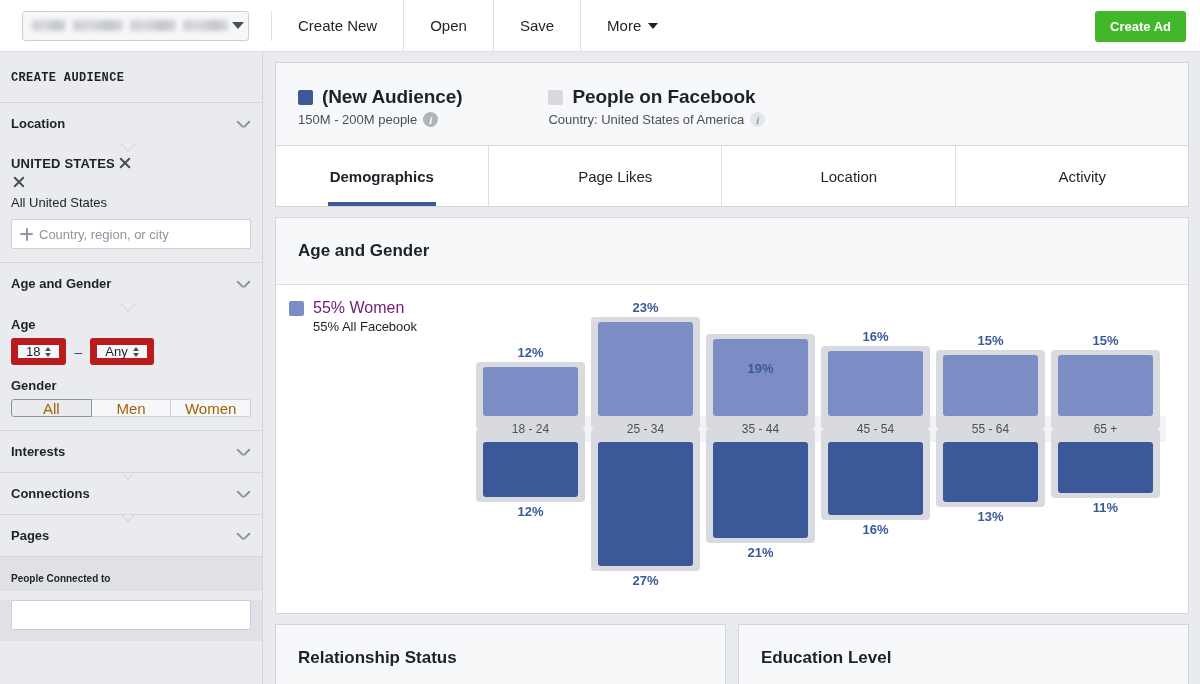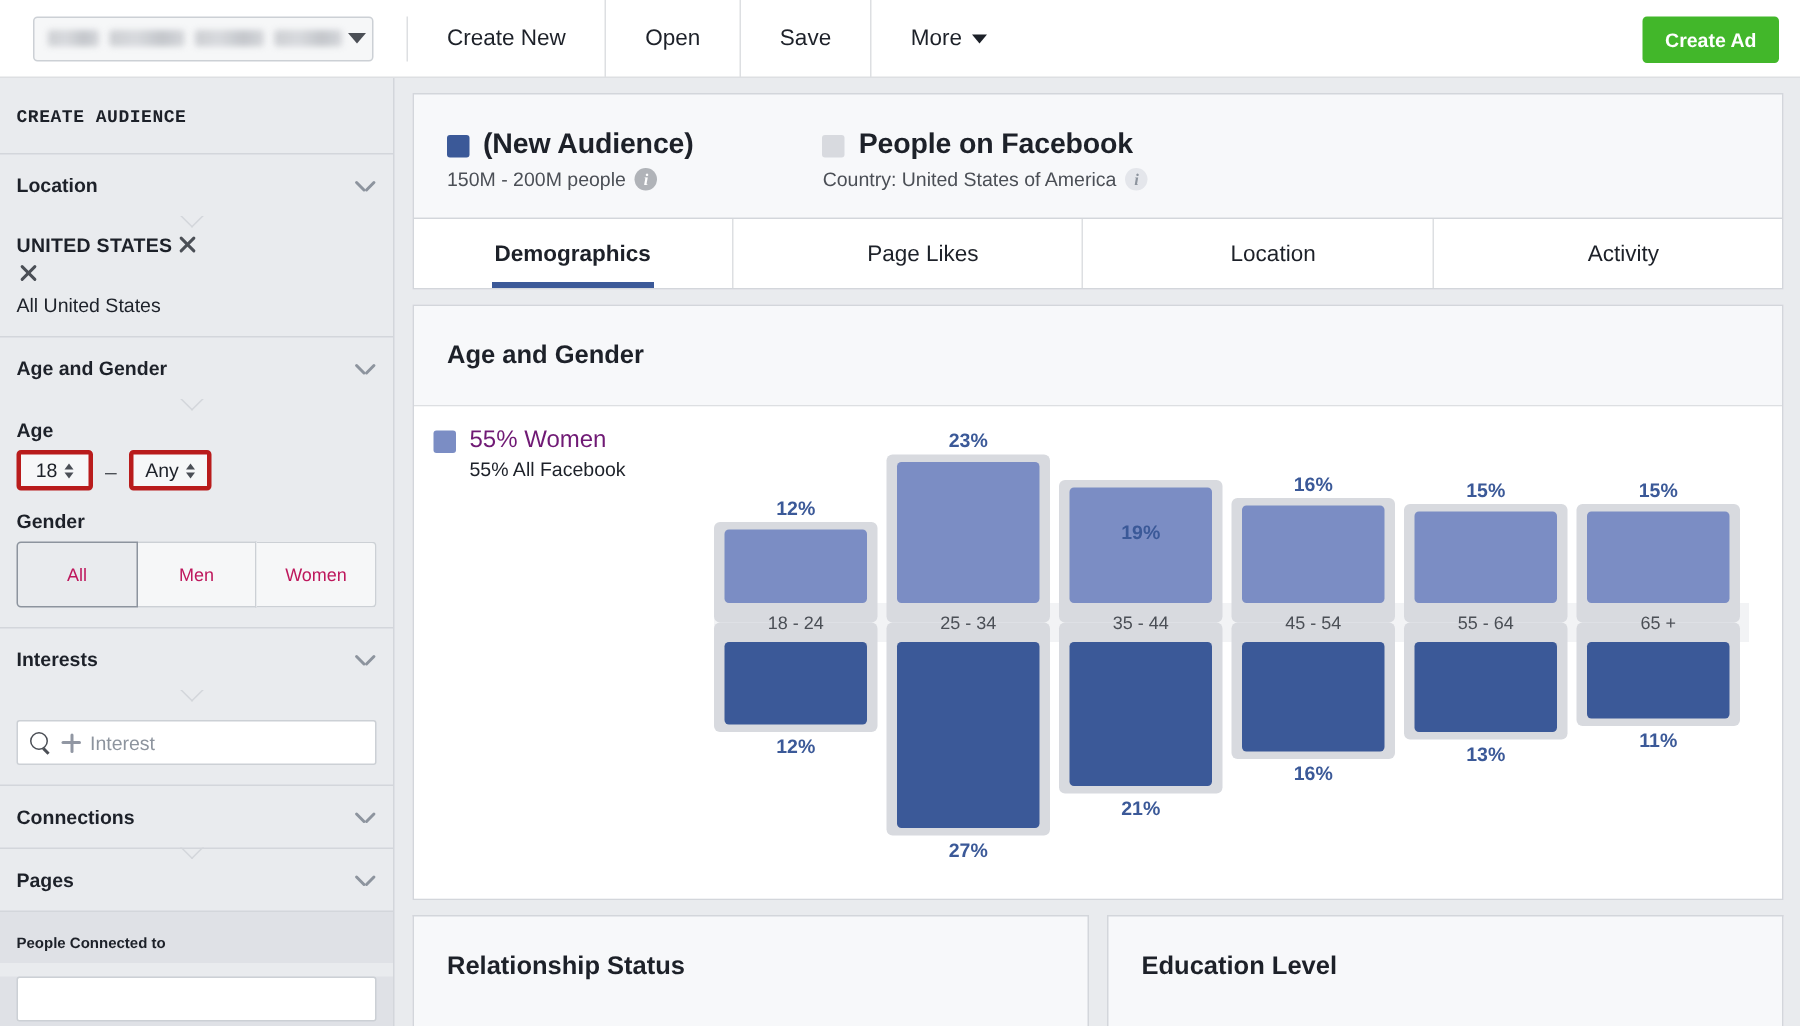--- a/index.html
+++ b/index.html
@@ -158,39 +158,39 @@
   .field .mag::after {
     content: ""; position: absolute; left: 9px; top: 9.5px;
     width: 5px; height: 1.6px; background: #4b4f56;
     transform: rotate(45deg); transform-origin: left center;
   }
   .field-ph { font-size: 13px; color: #8d949e; }
   .sub-label { font-size: 13px; font-weight: bold; color: #1d2129; margin: 2px 0 6px; }
   .age-row { display: flex; align-items: center; gap: 8px; margin-bottom: 13px; }
   .stepper {
     height: 27px; min-width: 51px;
-    background: #f6f7f8; border: 3px solid #b91c1c; border-radius: 3px;
+    background: #f6f7f8; border: 7px solid #b91c1c; border-radius: 3px;
     display: flex; align-items: center; justify-content: center; gap: 5px;
     padding: 0 8px; font-size: 13px; color: #1d2129; cursor: pointer;
   }
   .updown { display: flex; flex-direction: column; gap: 2px; }
   .updown i {
     width: 0; height: 0; display: block;
     border-left: 3.5px solid transparent;
     border-right: 3.5px solid transparent;
   }
   .updown i.up { border-bottom: 4px solid #4b4f56; }
   .updown i.dn { border-top: 4px solid #4b4f56; }
   .dash { color: #4b4f56; font-size: 14px; }
   .seg-group { display: flex; width: 100%; }
   .seg {
-    flex: 1; height: 44px; background: #f6f7f8;
+    flex: 1; height: 18px; background: #f6f7f8;
     border: 1px solid #ccd0d5; border-left-width: 0;
     display: flex; align-items: center; justify-content: center;
-    font-size: 12px; color: #be185d; cursor: pointer;
+    font-size: 15px; color: #a16207; cursor: pointer;
   }
   .seg:first-child { border-left-width: 1px; border-radius: 3px 0 0 3px; }
   .seg:last-child { border-radius: 0 3px 3px 0; }
   .seg.active { background: #e9ebee; border-color: #8d949e; font-weight: normal; }
   .sec-flat { border-top: 1px solid #d3d6db; }
   .pct-head {
     padding: 16px 11px 7px;
     font-size: 10px; font-weight: bold; color: #1d2129;
     background: #dfe1e6;
   }
@@ -224,21 +224,21 @@
     font-size: 11px; font-weight: bold; font-style: italic;
     display: flex; align-items: center; justify-content: center;
     font-family: "Liberation Serif", serif; cursor: pointer; flex: none;
   }
   .info-dot.light {
     background: #e4e6eb; color: #8d949e;
   }
   .tabs {
     display: flex; background: #fff;
     border-top: 1px solid #d3d6db;
-    height: 47px;
+    height: 61px;
     gap: 21px;
   }
   .tab {
     flex: 1; display: flex; align-items: center; justify-content: center;
     font-size: 15px; color: #1d2129;
     border-right: 1px solid #dddfe2;
     cursor: pointer; position: relative;
   }
   .tab:last-child { border-right: none; text-align: center; }
   .tab.active { font-weight: bold; }
@@ -334,20 +334,24 @@
     <span class="chev"></span>
     <span class="notch"></span>
   </div>
   <div class="sec-body">
     <div class="loc-row">
       <span>UNITED STATES</span>
       <span class="xmark"></span>
     </div>
     <span class="xmark"></span>
     <div class="loc-sub">All United States</div>
+    <div class="field">
+      <span class="plus"></span>
+      <span class="field-ph">Country, region, or city</span>
+    </div>
   </div>
 
   <div class="sec-head">
     <span class="sec-head-label">Age and Gender</span>
     <span class="chev"></span>
     <span class="notch"></span>
   </div>
   <div class="sec-body">
     <div class="sub-label">Age</div>
     <div class="age-row">
@@ -372,27 +376,20 @@
       <div class="seg active">All</div>
       <div class="seg">Men</div>
       <div class="seg">Women</div>
     </div>
   </div>
 
   <div class="sec-head">
     <span class="sec-head-label">Interests</span>
     <span class="chev"></span>
     <span class="notch"></span>
-  </div>
-  <div class="sec-body">
-    <div class="field">
-      <span class="mag"></span>
-      <span class="plus"></span>
-      <span class="field-ph">Interest</span>
-    </div>
   </div>
 
   <div class="sec-head">
     <span class="sec-head-label">Connections</span>
     <span class="chev"></span>
     <span class="notch"></span>
   </div>
 
   <div class="sec-head">
     <span class="sec-head-label">Pages</span>

